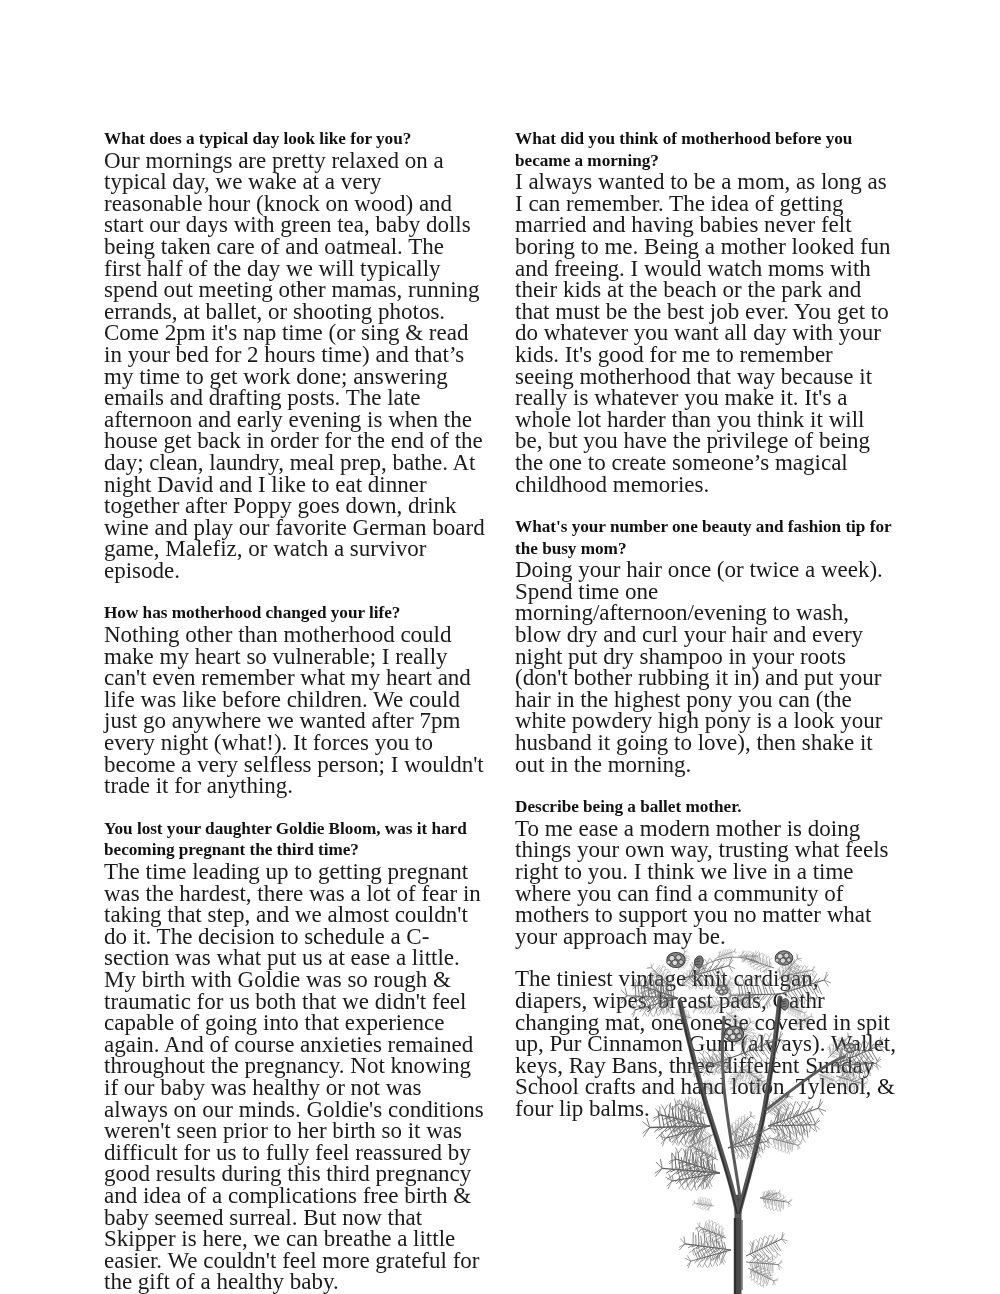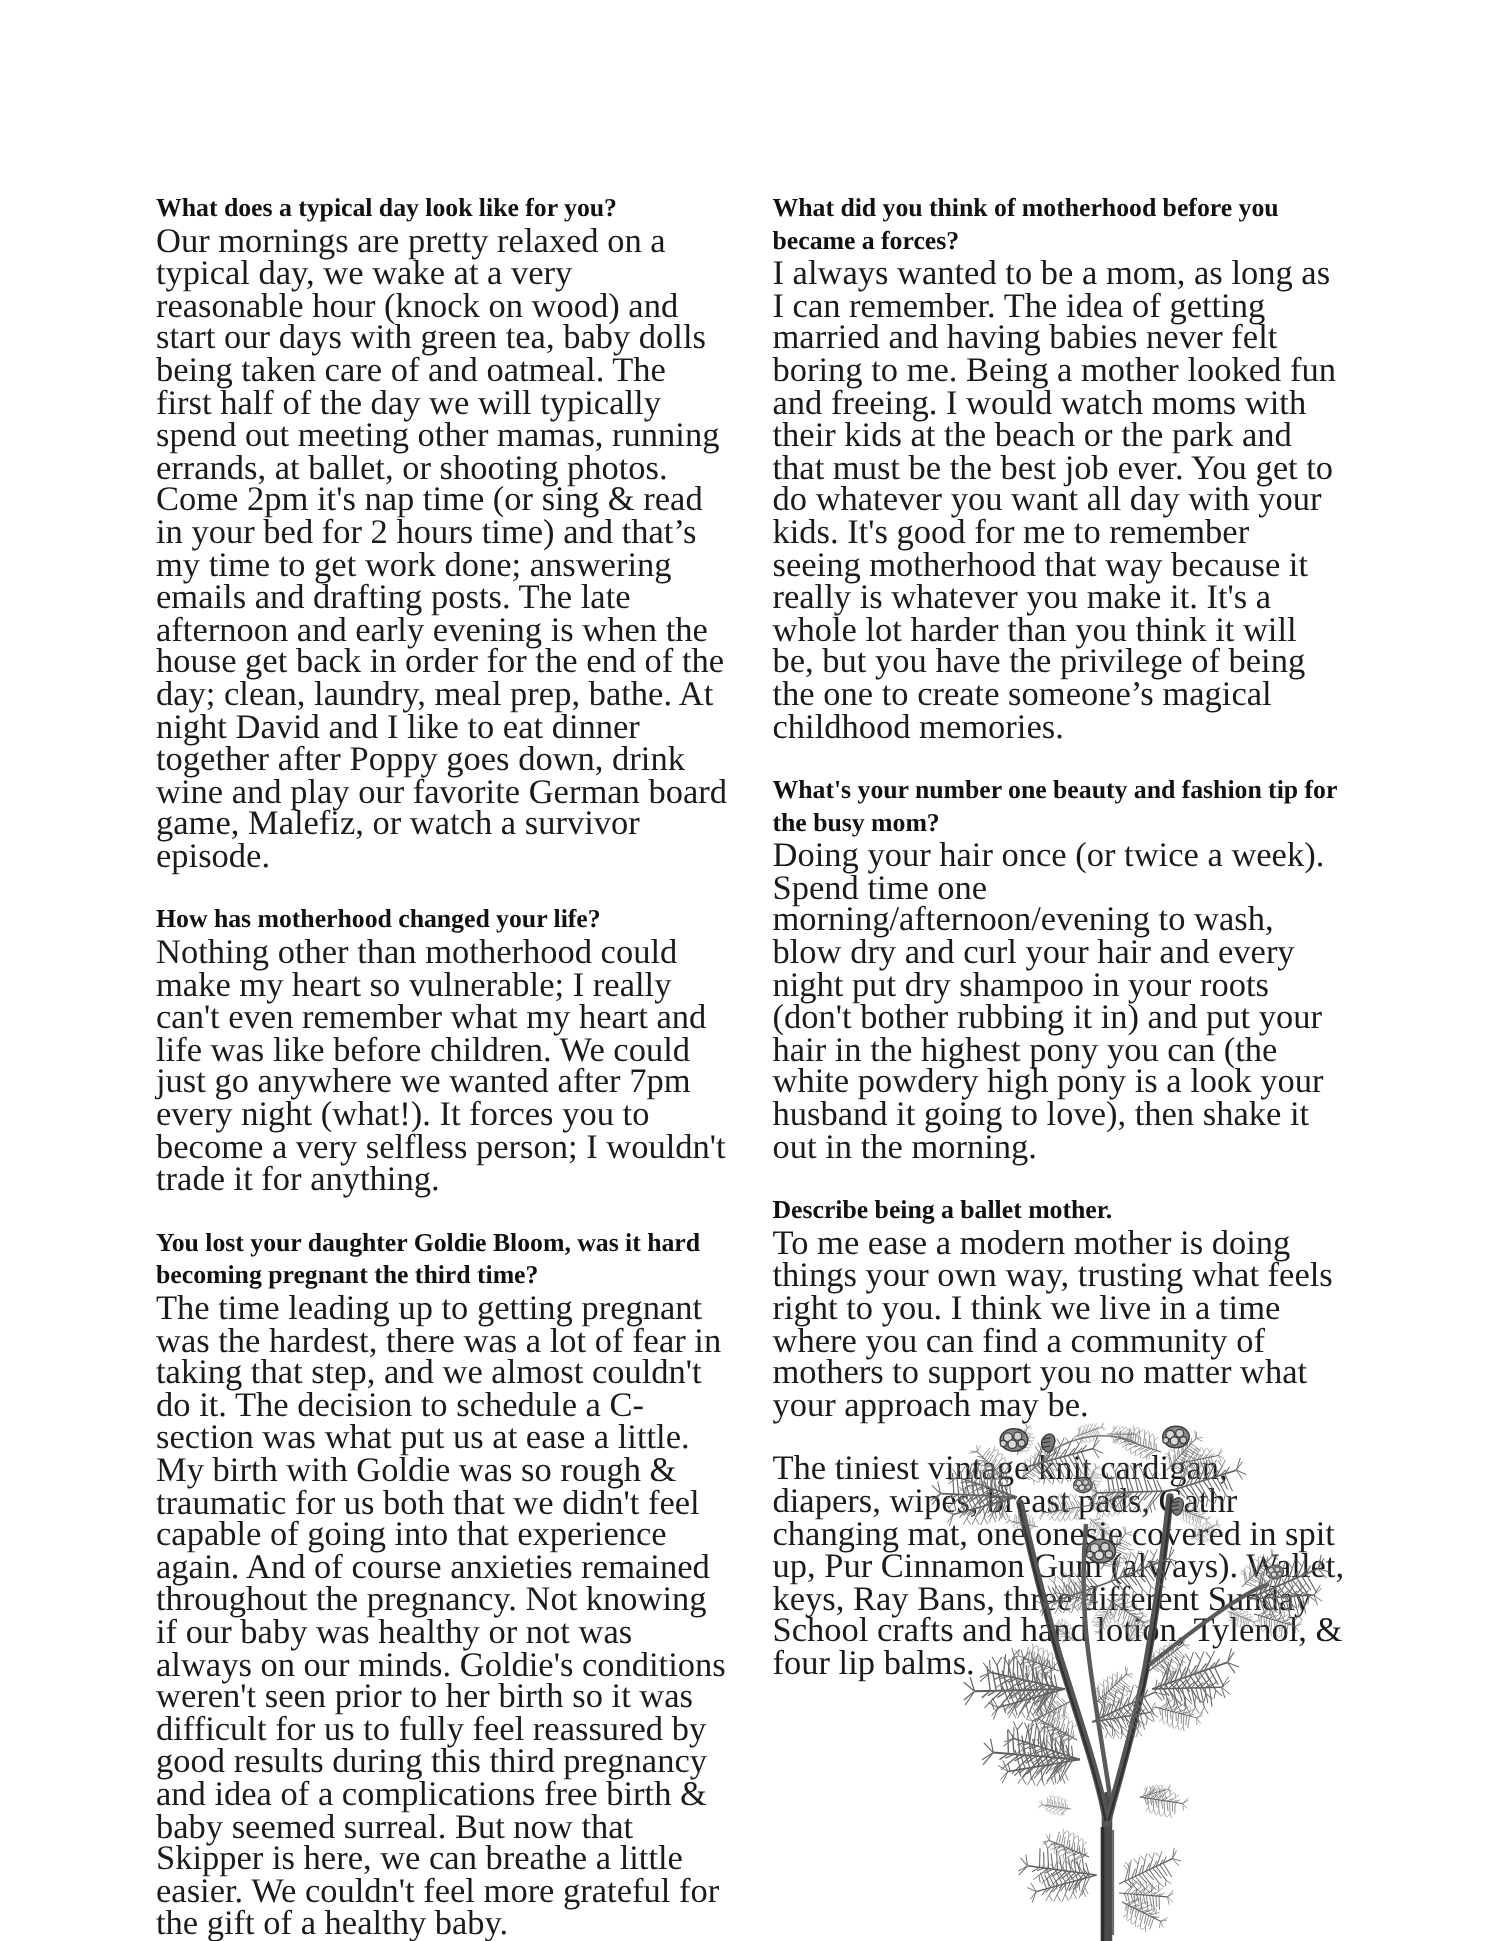--- a/index.html
+++ b/index.html
@@ -98,21 +98,21 @@
       <div class="qa-block">
         <p class="qa-question">You lost your daughter Goldie Bloom, was it hard becoming pregnant the third time?</p>
         <p class="qa-answer">The time leading up to getting pregnant was the hardest, there was a lot of fear in taking that step, and we almost couldn't do it. The decision to schedule a C-section was what put us at ease a little. My birth with Goldie was so rough &amp; traumatic for us both that we didn't feel capable of going into that experience again. And of course anxieties remained throughout the pregnancy. Not knowing if our baby was healthy or not was always on our minds. Goldie's conditions weren't seen prior to her birth so it was difficult for us to fully feel reassured by good results during this third pregnancy and idea of a complications free birth &amp; baby seemed surreal. But now that Skipper is here, we can breathe a little easier. We couldn't feel more grateful for the gift of a healthy baby.</p>
       </div>
 
     </div>
 
     <div class="column">
 
       <div class="qa-block">
-        <p class="qa-question">What did you think of motherhood before you became a forces?</p>
+        <p class="qa-question">What did you think of motherhood before you became a morning?</p>
         <p class="qa-answer">I always wanted to be a mom, as long as I can remember. The idea of getting married and having babies never felt boring to me. Being a mother looked fun and freeing. I would watch moms with their kids at the beach or the park and that must be the best job ever. You get to do whatever you want all day with your kids. It's good for me to remember seeing motherhood that way because it really is whatever you make it. It's a whole lot harder than you think it will be, but you have the privilege of being the one to create someone’s magical childhood memories.</p>
       </div>
 
       <div class="qa-block">
         <p class="qa-question">What's your number one beauty and fashion tip for the busy mom?</p>
         <p class="qa-answer">Doing your hair once (or twice a week). Spend time one morning/afternoon/evening to wash, blow dry and curl your hair and every night put dry shampoo in your roots (don't bother rubbing it in) and put your hair in the highest pony you can (the white powdery high pony is a look your husband it going to love), then shake it out in the morning.</p>
       </div>
 
       <div class="qa-block">
         <p class="qa-question">Describe being a ballet mother.</p>

